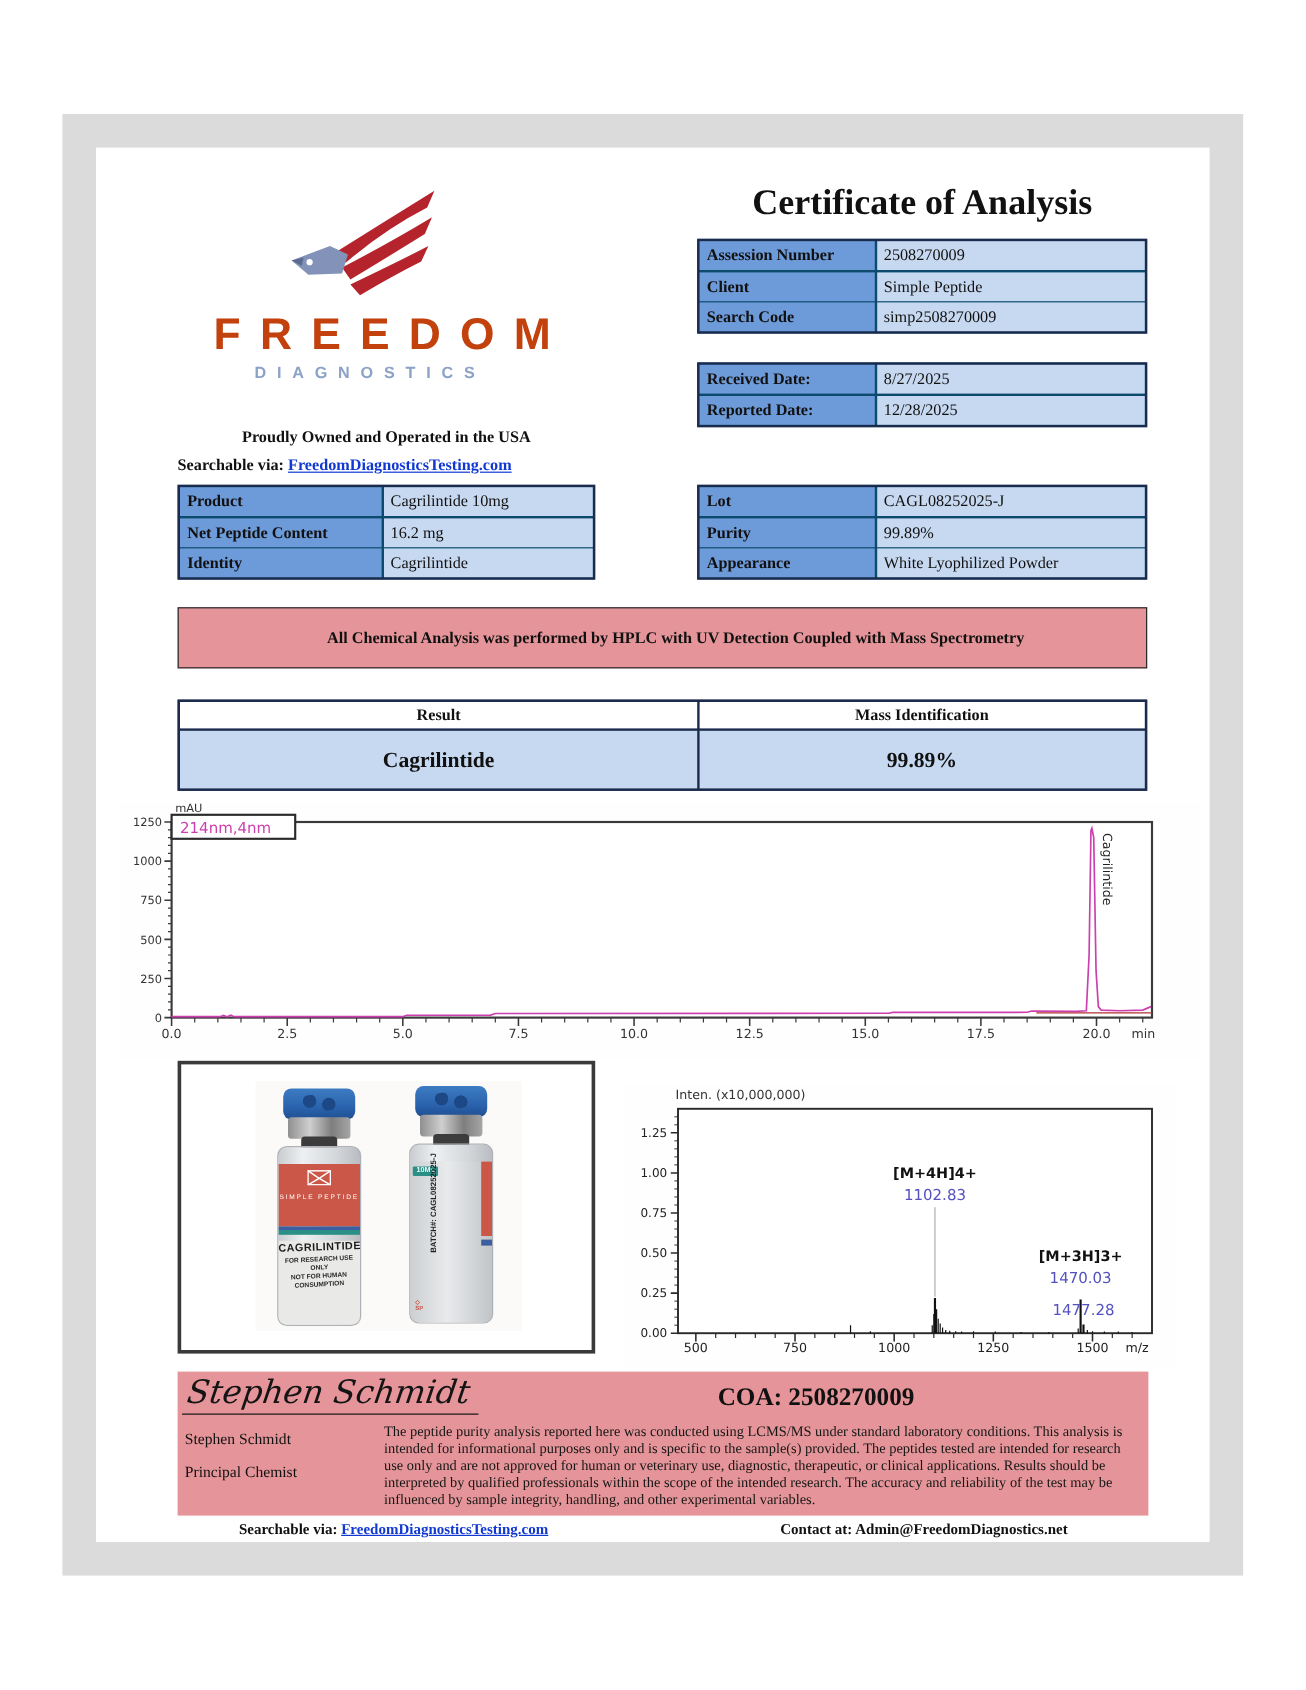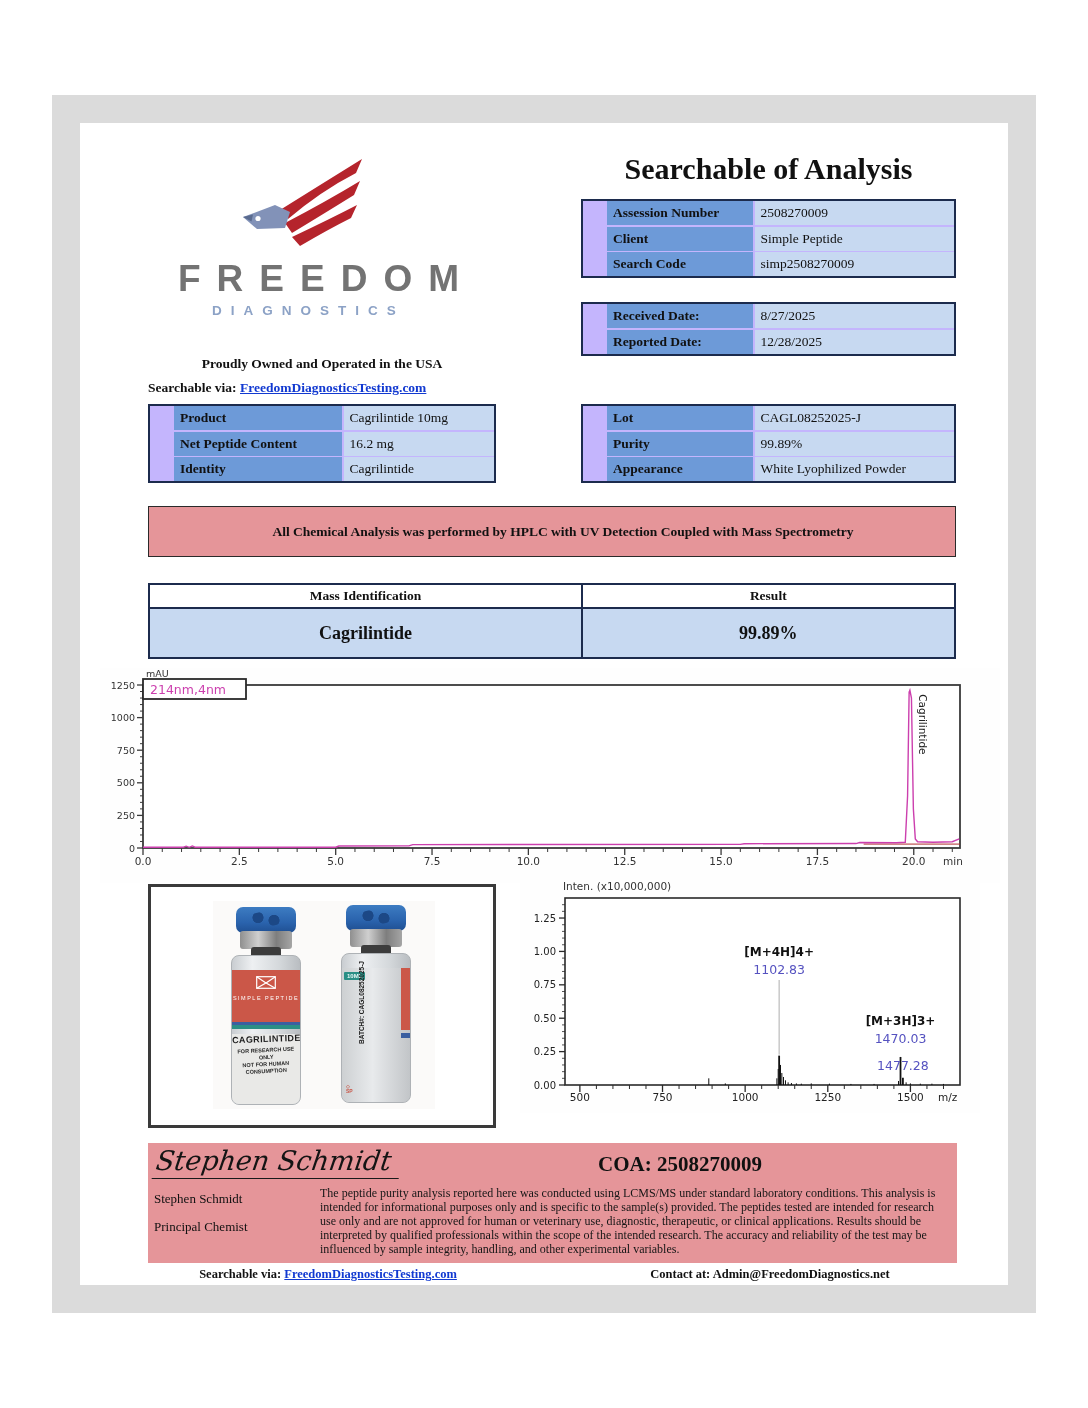--- a/index.html
+++ b/index.html
@@ -4,31 +4,31 @@
 <style>
   html,body{margin:0;padding:0;background:#fff;}
   .sheet{position:relative;width:1088px;height:1408px;background:#fff;overflow:hidden;
          font-family:"Liberation Serif",serif;color:#111;}
   .frame{position:absolute;left:52px;top:95px;width:984px;height:1218px;
          border:28px solid #dbdbdb;box-sizing:border-box;z-index:0;}
   .abs{position:absolute;z-index:2;}
 
   
   .brand-word{font-family:"Liberation Sans",sans-serif;font-weight:700;font-size:37px;
-              letter-spacing:16px;color:#737373;white-space:nowrap;}
+              letter-spacing:16px;color:#c2410c;white-space:nowrap;}
   .brand-sub{font-family:"Liberation Sans",sans-serif;font-weight:700;font-size:13.5px;
              letter-spacing:9px;color:#8ca2c6;white-space:nowrap;}
   .tagline{font-weight:bold;font-size:13.5px;text-align:center;}
   .search-line{font-weight:bold;font-size:13.5px;}
   a.doclink{color:#1139d1;text-decoration:underline;font-weight:bold;}
 
   .page-title{font-size:30px;font-weight:bold;text-align:center;white-space:nowrap;}
 
   
-  .kv-table{display:grid;border:2px solid #1c2b4d;background:#c4b5fd;grid-gap:1.5px;box-sizing:border-box;padding-left:24px;}
+  .kv-table{display:grid;border:2px solid #1c2b4d;background:#0c4a6e;grid-gap:1.5px;box-sizing:border-box;}
   .kv-cell{background:#c7d9f1;font-size:13.5px;padding:2px 6px;line-height:20px;height:20px;
            white-space:nowrap;overflow:hidden;}
   .kv-label{background:#6d9ad8;font-weight:bold;}
 
   .banner{background:#e59599;border:1.5px solid #2a2a2a;display:flex;align-items:center;
           justify-content:center;font-weight:bold;font-size:13.5px;box-sizing:border-box;text-align:center;padding-left:22px;}
 
   .mass-table{display:grid;grid-template-columns:431px 1fr;border:2px solid #1c2b4d;background:#1c2b4d;grid-gap:1.5px;box-sizing:border-box;}
   .mass-h{background:#fff;font-weight:bold;font-size:13.5px;text-align:center;line-height:22px;height:22px;}
   .mass-d{background:#c7d9f1;font-weight:bold;font-size:18px;text-align:center;line-height:48px;height:48px;}
@@ -92,21 +92,21 @@
     </svg>
   </div>
   <div class="abs brand-word" style="left:178px;top:258px;">FREEDOM</div>
   <div class="abs brand-sub" style="left:212px;top:303px;">DIAGNOSTICS</div>
   <div class="abs tagline" style="left:148px;top:356px;width:348px;">Proudly Owned and Operated in the USA</div>
   <div class="abs search-line" style="left:148px;top:380px;">
     <span>Searchable via:</span>
     <a href="#" class="doclink">FreedomDiagnosticsTesting.com</a>
   </div>
 
-  <div class="abs page-title" style="left:581px;top:152px;width:375px;">Searchable of Analysis</div>
+  <div class="abs page-title" style="left:581px;top:152px;width:375px;">Certificate of Analysis</div>
 
   <div class="abs kv-table" style="left:581px;top:199px;width:375px;grid-template-columns:146px 1fr;">
     <div class="kv-cell kv-label">Assession Number</div>
     <div class="kv-cell">2508270009</div>
     <div class="kv-cell kv-label">Client</div>
     <div class="kv-cell">Simple Peptide</div>
     <div class="kv-cell kv-label">Search Code</div>
     <div class="kv-cell">simp2508270009</div>
   </div>
 
@@ -131,22 +131,22 @@
     <div class="kv-cell">CAGL08252025-J</div>
     <div class="kv-cell kv-label">Purity</div>
     <div class="kv-cell">99.89%</div>
     <div class="kv-cell kv-label">Appearance</div>
     <div class="kv-cell">White Lyophilized Powder</div>
   </div>
 
   <div class="abs banner" style="left:148px;top:506px;width:808px;height:51px;">All Chemical Analysis was performed by HPLC with UV Detection Coupled with Mass Spectrometry</div>
 
   <div class="abs mass-table" style="left:148px;top:583px;width:808px;">
+    <div class="mass-h">Result</div>
     <div class="mass-h">Mass Identification</div>
-    <div class="mass-h">Result</div>
     <div class="mass-d">Cagrilintide</div>
     <div class="mass-d">99.89%</div>
   </div>
 
   <div class="abs" style="left:100px;top:668px;width:900px;height:215px;">
     <svg width="900" height="215" viewBox="0 0 900 215">
         <rect x="0" y="0" width="900" height="215" fill="#fefefe"></rect>
         <rect x="43" y="17" width="817" height="163" fill="#ffffff" stroke="#3a3a3a" stroke-width="1.8"></rect>
         <line x1="62.26886792452831" y1="180" x2="62.26886792452831" y2="184" stroke="#3a3a3a" stroke-width="1"></line>
         <line x1="81.53773584905662" y1="180" x2="81.53773584905662" y2="184" stroke="#3a3a3a" stroke-width="1"></line>
@@ -277,21 +277,21 @@
             <div class="red-edge"></div>
             <div class="red-edge2"></div>
             <div class="vtext">BATCH#: CAGL08252025-J</div>
             <div class="mini-logo">◇<br>SP</div>
           </div>
         </div>
       </div>
     </div>
   </div>
 
-  <div class="abs" style="left:520px;top:878px;width:460px;height:235px;">
+  <div class="abs" style="left:520px;top:904px;width:460px;height:235px;">
     <svg width="460" height="235" viewBox="0 0 460 235">
         <rect x="0" y="0" width="460" height="235" fill="#fefefe"></rect>
         <rect x="45" y="20" width="395" height="187" fill="#ffffff" stroke="#2a2a2a" stroke-width="1.6"></rect>
         <text x="43" y="12" fill="#333" font-size="10.5">Inten. (x10,000,000)</text>
         <line x1="59.8744769874477" y1="207" x2="59.8744769874477" y2="214" stroke="#2a2a2a" stroke-width="1.3"></line>
         <text x="59.8744769874477" y="223" fill="#222" font-size="10.5" text-anchor="middle">500</text>
         <line x1="76.40167364016736" y1="207" x2="76.40167364016736" y2="211" stroke="#2a2a2a" stroke-width="1"></line>
         <line x1="92.92887029288703" y1="207" x2="92.92887029288703" y2="211" stroke="#2a2a2a" stroke-width="1"></line>
         <line x1="109.4560669456067" y1="207" x2="109.4560669456067" y2="211" stroke="#2a2a2a" stroke-width="1"></line>
         <line x1="125.98326359832636" y1="207" x2="125.98326359832636" y2="211" stroke="#2a2a2a" stroke-width="1"></line>

